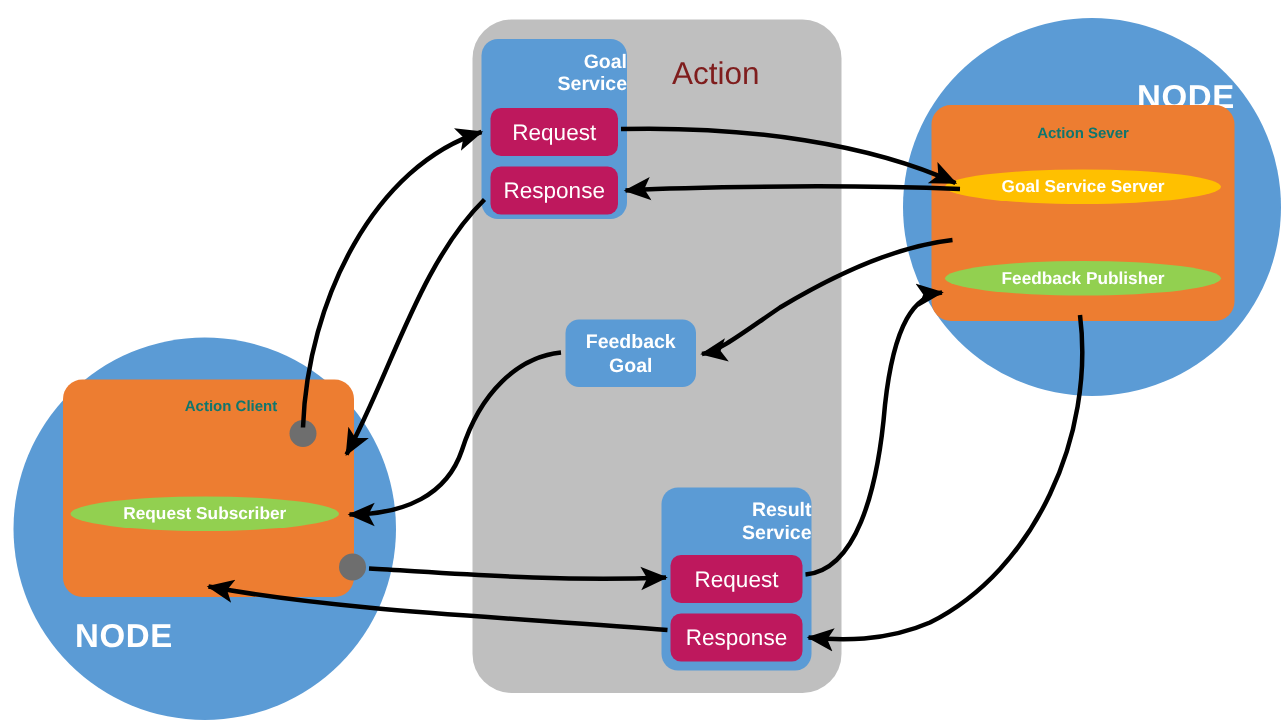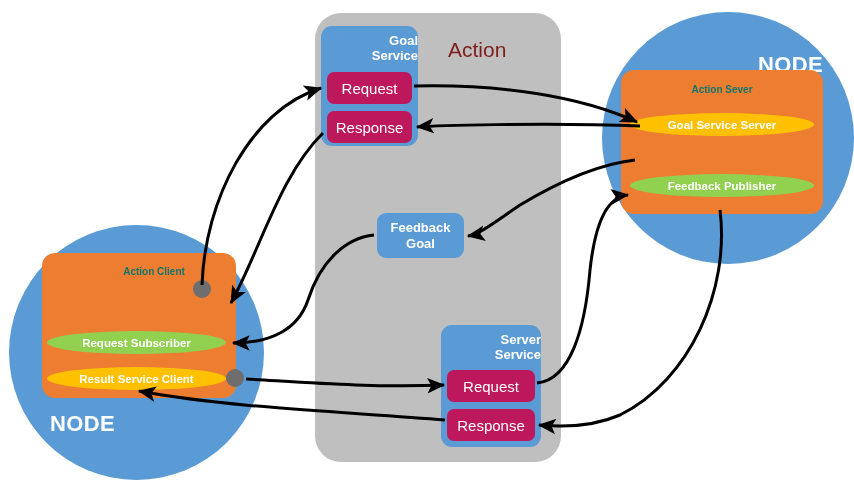--- a/index.html
+++ b/index.html
@@ -65,39 +65,36 @@
 
   <div class="node-circle" style="left:9px;top:225px;width:255px;height:255px;"></div>
   <div class="node-label" style="left:50px;top:411px;">NODE</div>
 
   <div class="action-box" style="left:42px;top:253px;width:194px;height:145px;"></div>
   <div class="action-box-title" style="left:42px;top:266px;width:224px;">Action Client</div>
 
   <div class="pill green" style="left:47px;top:331px;width:179px;height:23px;">
     <span>Request Subscriber</span>
   </div>
-  <div class="pill yellow" style="left:47px;top:367px;width:179px;height:23px;">
-    <span>Result Service Client</span>
-  </div>
 
   <div class="svc-box" style="left:321px;top:26px;width:97px;height:120px;"></div>
   <div class="svc-title" style="left:321px;top:33px;width:97px;">
     <div>Goal</div>
     <div>Service</div>
   </div>
   <div class="msg-box" style="left:327px;top:72px;width:85px;height:32px;">
     <span>Request</span>
   </div>
   <div class="msg-box" style="left:327px;top:111px;width:85px;height:32px;">
     <span>Response</span>
   </div>
 
   <div class="svc-box" style="left:441px;top:325px;width:100px;height:122px;"></div>
   <div class="svc-title" style="left:441px;top:332px;width:100px;">
-    <div>Server</div>
+    <div>Result</div>
     <div>Service</div>
   </div>
   <div class="msg-box" style="left:447px;top:370px;width:88px;height:32px;">
     <span>Request</span>
   </div>
   <div class="msg-box" style="left:447px;top:409px;width:88px;height:32px;">
     <span>Response</span>
   </div>
 
   <div class="topic-box" style="left:377px;top:213px;width:87px;height:45px;">

